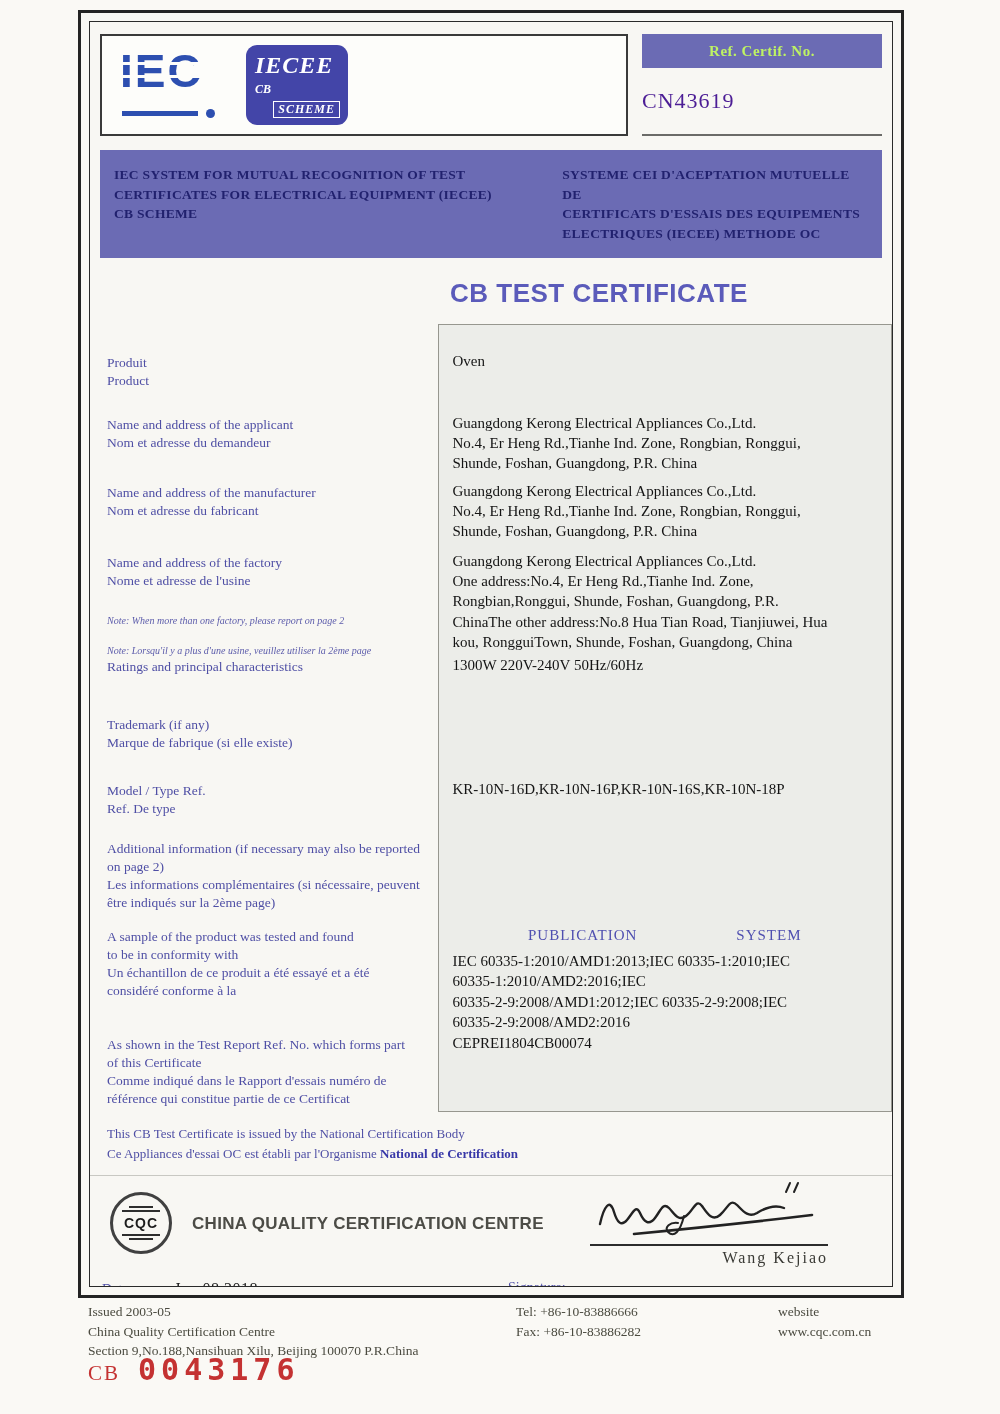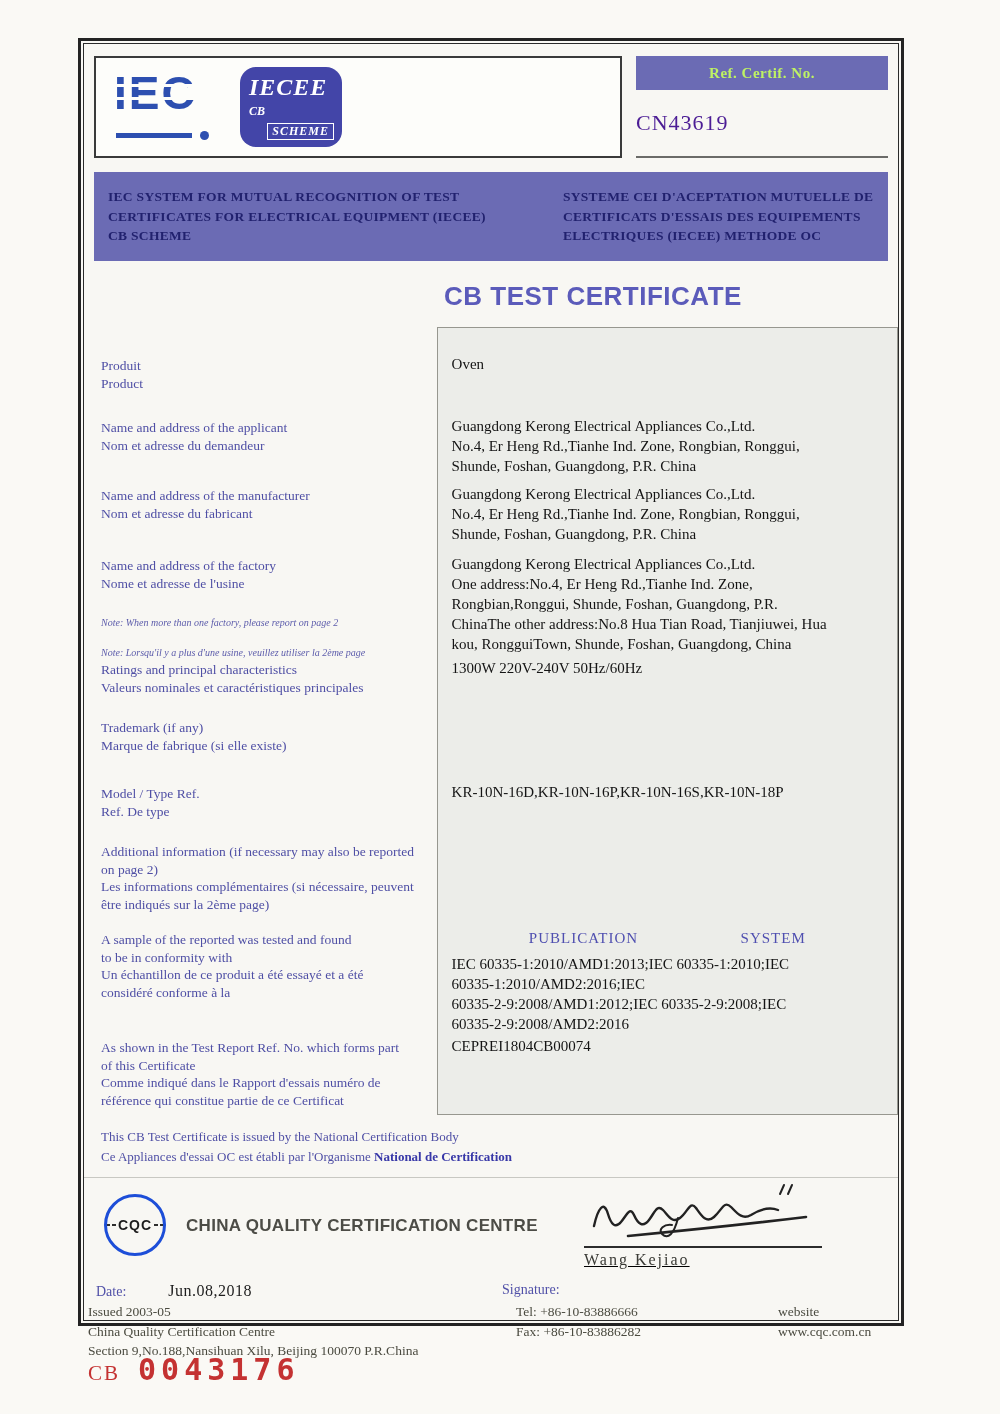--- a/index.html
+++ b/index.html
@@ -1,32 +1,32 @@
 <!DOCTYPE html>
 <html><head>
 <meta charset="utf-8">
 <style>
   * { margin:0; padding:0; box-sizing:border-box; }
   body { background:#e8e7e3; font-family:"Liberation Serif", serif; }
   .page { position:relative; width:1000px; height:1414px; background:#faf9f5; margin:0 auto; overflow:hidden; }
 
   
-  .frame-outer { position:absolute; left:78px; top:10px; width:826px; height:1288px; border:3px solid #232323; padding:2px; background:#f8f7f3;margin-top:28px; }
+  .frame-outer { position:absolute; left:78px; top:10px; width:826px; height:1288px; border:3px solid #232323; padding:8px; background:#f8f7f3; }
   .frame-inner { height:100%; border:1px solid #2a2a2a; background:#f8f7f3; overflow:hidden; }
 
   
   .header-row { display:flex; gap:14px; margin:12px 10px 0 10px; }
   .logo-box { width:528px; height:102px; border:2px solid #3a3a3a; background:#fdfdfa; display:flex; align-items:center; gap:22px; padding-left:18px; }
   .iec-logo { position:relative; width:104px; height:78px; }
   .iec-text { font-family:"Liberation Sans", sans-serif; font-weight:bold; font-size:46px; color:#2d4fb0; letter-spacing:2px; line-height:1.1; }
   .iec-stripe { position:absolute; left:0; width:100px; height:3px; background:#fdfdfa; }
   .iec-stripe.s1 { top:16px; } .iec-stripe.s2 { top:29px; }
   .iec-bar { position:absolute; left:2px; bottom:8px; width:76px; height:5px; background:#2d4fb0; }
   .iec-dot { position:absolute; left:86px; bottom:6px; width:9px; height:9px; border-radius:50%; background:#2d4fb0; }
-  .iecee-logo { position:relative; width:102px; height:80px; background:#4345a8; border-radius:16px; color:#fff; padding:7px 9px; font-style:italic; }
+  .iecee-logo { position:relative; width:102px; height:80px; background:#4345a8; border-radius:11px; color:#fff; padding:7px 9px; font-style:italic; }
   .iecee-text { font-weight:bold; font-size:24px; letter-spacing:1px; }
   .iecee-cb { font-weight:bold; font-size:12px; margin-top:3px; }
   .iecee-scheme { position:absolute; right:8px; bottom:7px; border:1px solid #fff; padding:0 4px; font-weight:bold; font-size:12px; letter-spacing:1px; }
   .ref-box { flex:1; display:flex; flex-direction:column; border-bottom:2px solid #6b6b68; height:102px; }
   .ref-header { background:#6b6bb4; color:#bef264; font-weight:bold; font-size:15px; text-align:center; height:34px; line-height:34px; letter-spacing:0.5px; }
   .ref-value { text-align:left; margin-top:20px; font-size:22px; color:#4c1d95; letter-spacing:1px; }
 
   
   .banner { display:flex; gap:26px; margin:14px 10px 0 10px; background:#6b6bb4; padding:15px 14px; }
   .banner div { white-space:pre-line; font-weight:bold; font-size:13.5px; line-height:1.45; color:#21216e; letter-spacing:0.3px; }
@@ -52,26 +52,26 @@
   .r-product{height:62px} .r-applicant{height:68px} .r-manufacturer{height:70px}
   .r-factory{height:104px} .r-ratings{height:58px} .r-trademark{height:66px}
   .r-model{height:58px} .r-additional{height:88px} .r-sample{height:108px} .r-testreport{height:76px}
 
   
   .issuer { margin:12px 0 0 17px; color:#4f4fa5; font-size:13px; line-height:1.55; }
   .bold-blue { font-weight:bold; color:#3838a8; }
 
   
   .bottom-sec { margin-top:10px; border-top:1px solid #c8c8c2; position:relative; height:150px; }
-  .cqc-logo { position:absolute; left:20px; top:16px; width:62px; height:62px; border-radius:50%; border:3px solid #1d4ed8; display:flex; flex-direction:row; align-items:center; justify-content:center; gap:2px; background:#f8f7f3; }
+  .cqc-logo { position:absolute; left:20px; top:16px; width:62px; height:62px; border-radius:50%; border:3px solid #404040; display:flex; flex-direction:column; align-items:center; justify-content:center; gap:2px; background:#f8f7f3; }
   .cqc-l { height:2px; background:#2e2e2e; }
   .cqc-l.l1{width:24px} .cqc-l.l2{width:38px} .cqc-l.l3{width:38px} .cqc-l.l4{width:24px}
   .cqc-text { font-family:"Liberation Sans", sans-serif; font-weight:bold; font-size:14px; color:#1c1c1c; letter-spacing:1px; margin:1px 0; }
   .centre-name { position:absolute; left:102px; top:38px; font-family:"Liberation Sans", sans-serif; font-weight:bold; font-size:17px; color:#4c4c46; letter-spacing:0.3px; }
-  .sig-block { position:absolute; left:500px; top:2px; width:238px; text-align:left;text-decoration:underline; }
+  .sig-block { position:absolute; left:500px; top:2px; width:238px; text-align:right; }
   .sig-draw { border-bottom:2px solid #2c2c2c; }
   .sig-name { font-size:16px; color:#3a3a35; letter-spacing:2px; margin-top:3px; }
   .date-row { position:absolute; left:12px; top:104px; font-size:14px; color:#5050a8; }
   .date-value { margin-left:42px; font-size:16px; color:#1d1d1d; letter-spacing:0.5px; }
   .sig-label { position:absolute; left:418px; top:104px; font-size:14px; color:#5050a8; }
 
   
   .footer { position:absolute; left:88px; top:1302px; width:824px; display:flex; font-size:13.5px; color:#4b4b40; line-height:1.45; }
   .f-col1 { width:428px; } .f-col2 { width:262px; } .f-col3 { flex:1; }
   .cb-line { position:absolute; left:88px; top:1352px; color:#c43232; display:flex; align-items:baseline; }
@@ -136,36 +136,35 @@
           <div class="lbl r-factory">
             <div>Name and address of the factory</div>
             <div>Nome et adresse de l'usine</div>
             <div class="note">
               <div>Note: When more than one factory, please report on page 2</div>
               <div>Note: Lorsqu'il y a plus d'une usine, veuillez utiliser la 2ème page</div>
             </div>
           </div>
           <div class="lbl r-ratings">
             <div>Ratings and principal characteristics</div>
-            <div>Valeurs nominales et caractéristiques principales</div>
           </div>
           <div class="lbl r-trademark">
             <div>Trademark (if any)</div>
             <div>Marque de fabrique (si elle existe)</div>
           </div>
           <div class="lbl r-model">
             <div>Model / Type Ref.</div>
             <div>Ref. De type</div>
           </div>
           <div class="lbl r-additional">
             <div>Additional information (if necessary may also be reported on page 2)</div>
             <div>Les informations complémentaires (si nécessaire, peuvent être indiqués sur la 2ème page)</div>
           </div>
           <div class="lbl r-sample">
-            <div>A sample of the reported was tested and found
+            <div>A sample of the product was tested and found
 to be in conformity with</div>
             <div>Un échantillon de ce produit a été essayé et a été
 considéré conforme à la</div>
           </div>
           <div class="lbl r-testreport">
             <div>As shown in the Test Report Ref. No. which forms part
 of this Certificate</div>
             <div>Comme indiqué dans le Rapport d'essais numéro de
 référence qui constitue partie de ce Certificat</div>
           </div>

